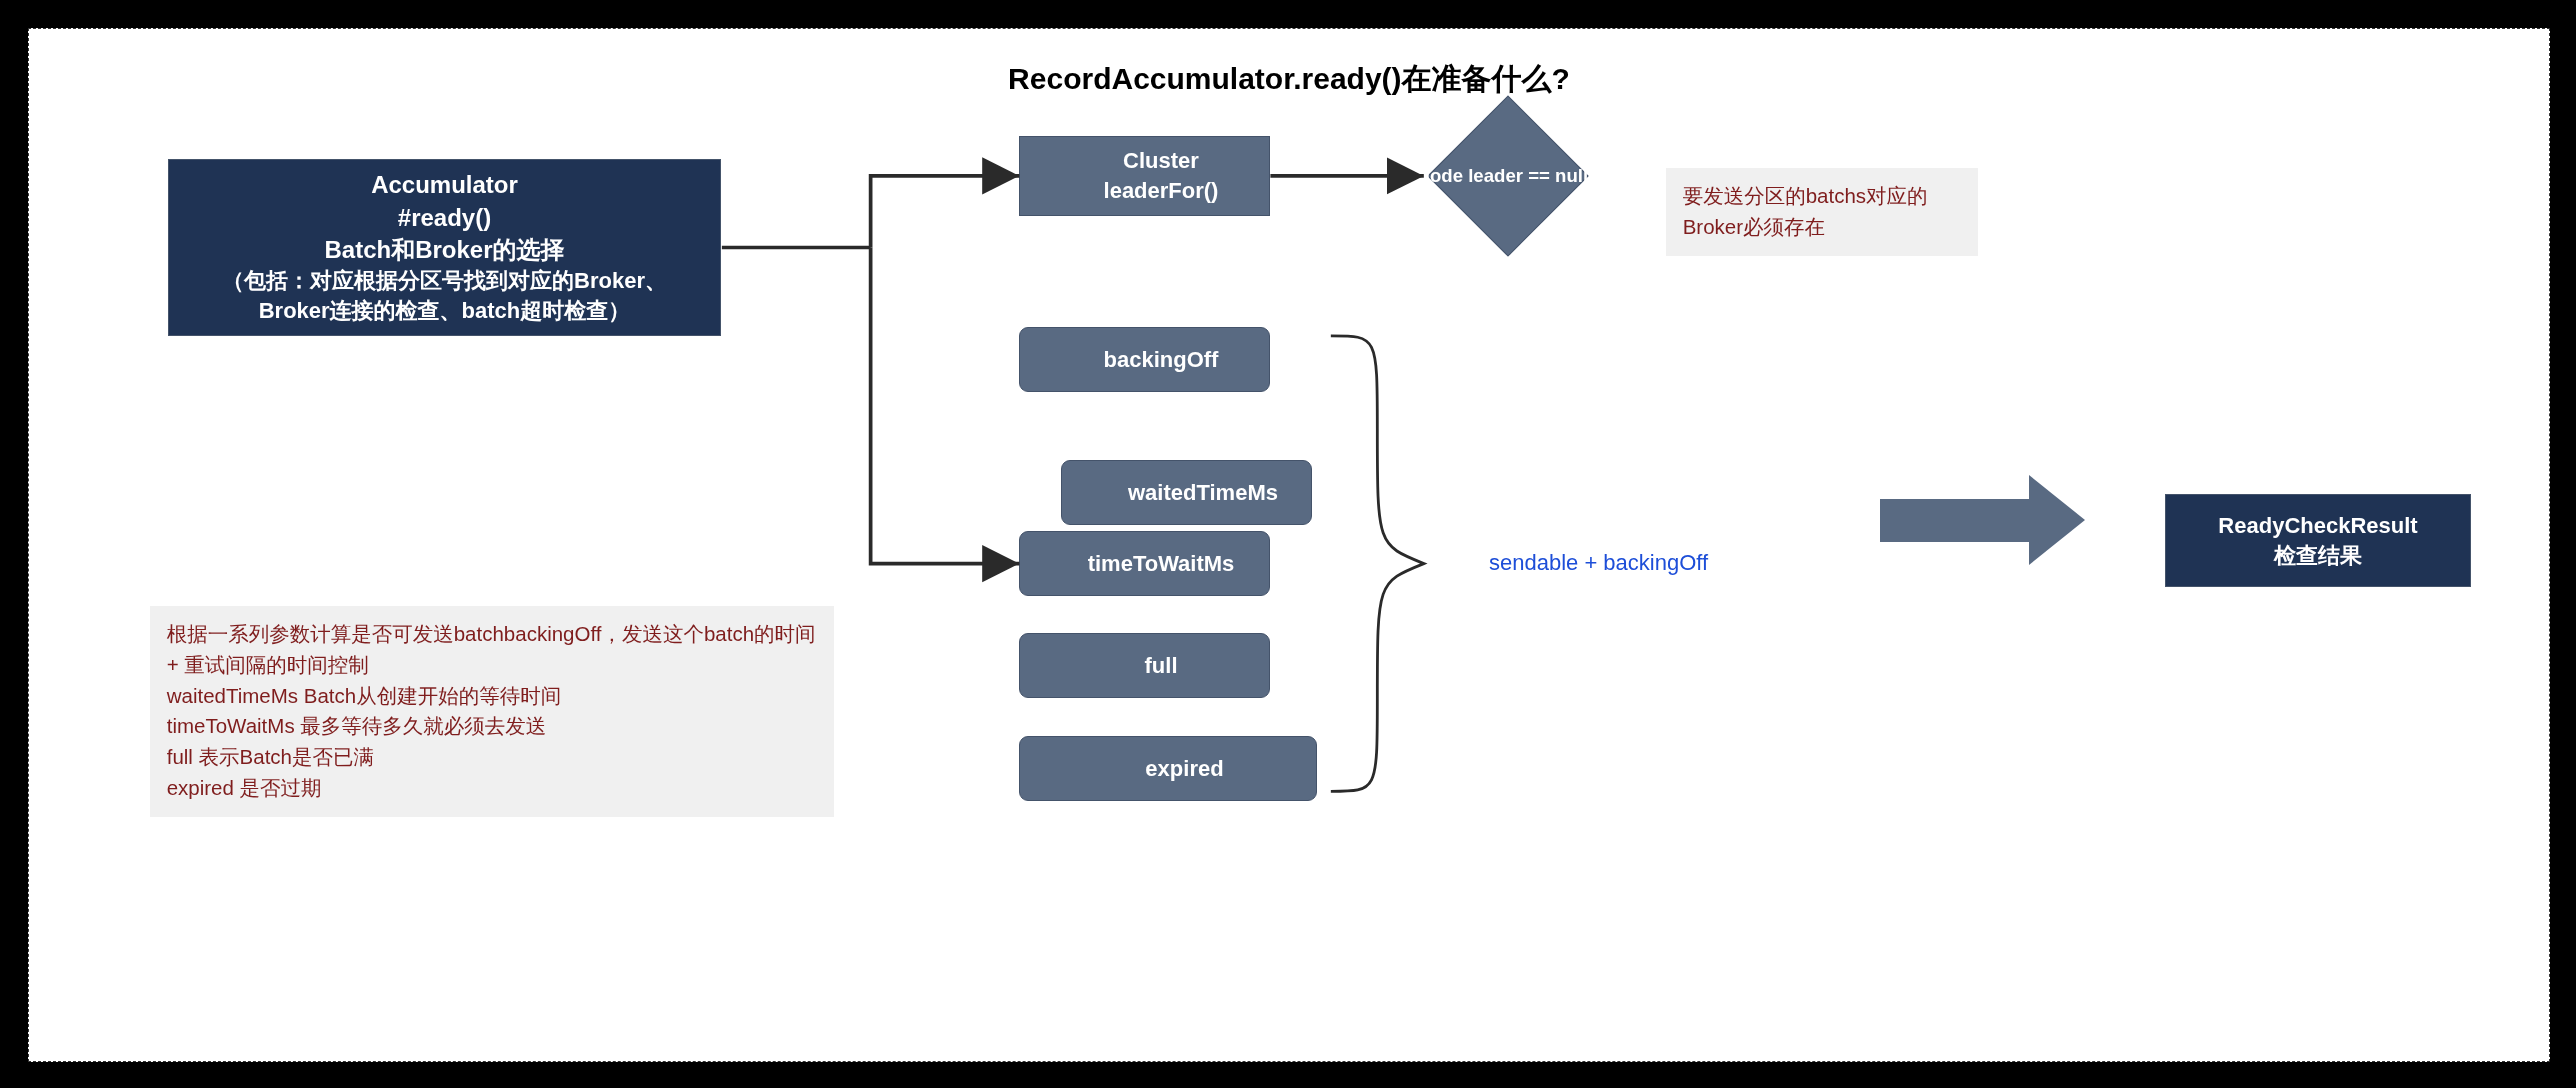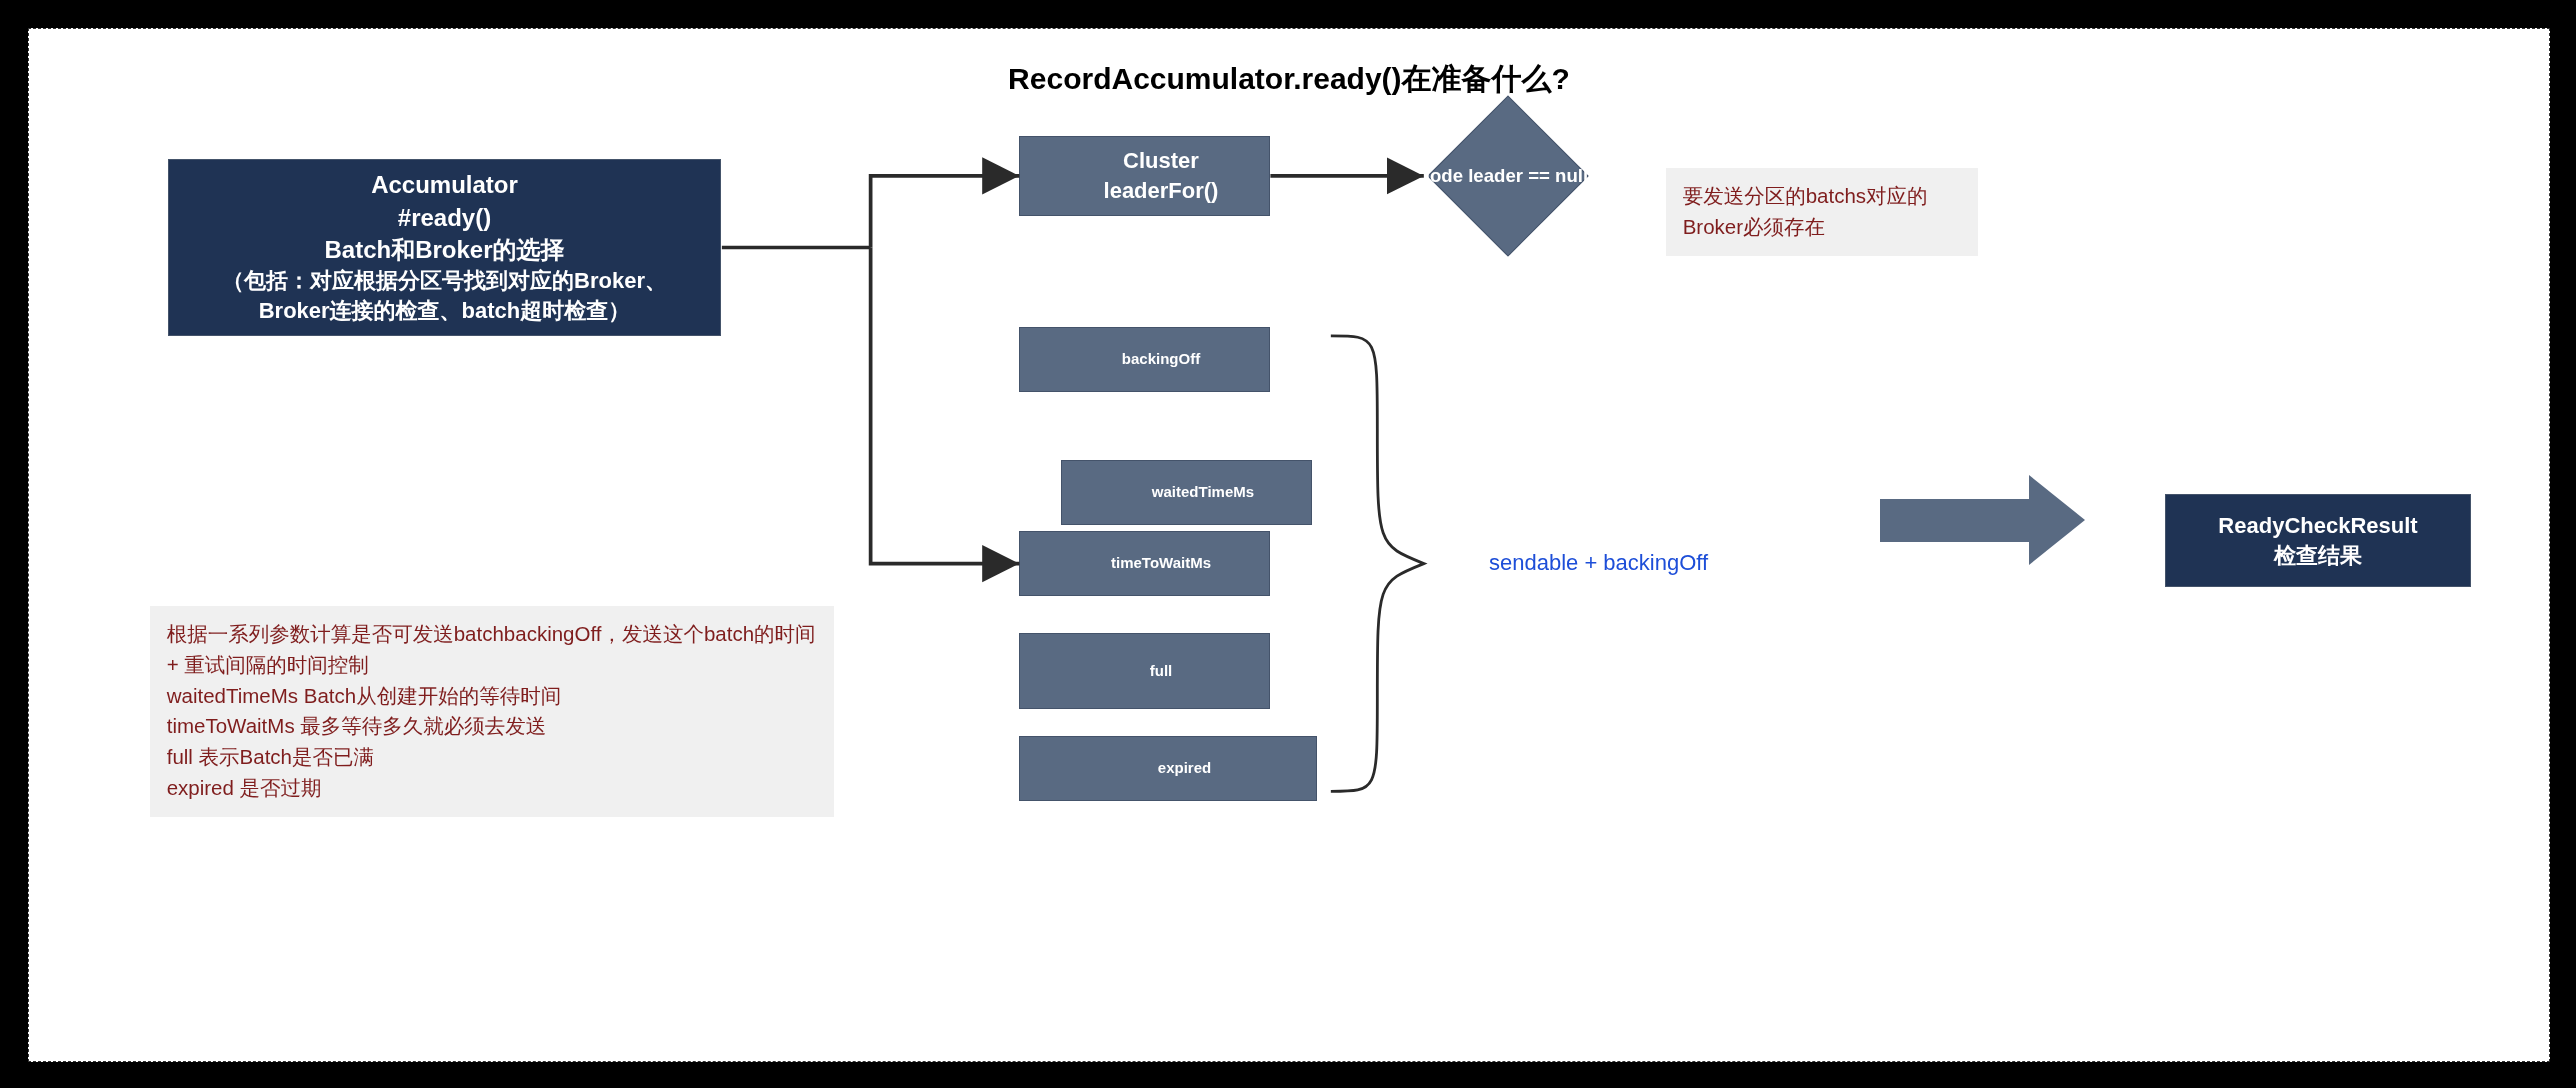--- a/index.html
+++ b/index.html
@@ -38,21 +38,21 @@
     justify-content: center;
     text-align: center;
     color: #fff;
     font-weight: 700;
     line-height: 1.35;
   }
   .navy { background: #1f3354; }
   .steel { background: #596a82; padding-left: 33px; }
   .big-text { font-size: 24px; }
   .mid-text { font-size: 22px; }
-  .sm-text { font-size: 15px; }
+  .sm-text { font-size: 22px; border-radius: 9px; }
   .ann {
     position: absolute;
     background: #f0f0f0;
     padding: 13px 16.7px;
     font-size: 20.5px;
     line-height: 1.5;
     color: #7f1d1d;
   }
   .plain {
     position: absolute;
@@ -140,21 +140,21 @@
   <div class="diamond-wrap" style="left:1386px; top:82px;">
     <div class="diamond-shape"></div>
     <div class="diamond-label">Node leader == null?</div>
   </div>
 
   <div class="ann" style="left:1637px; top:139px; width:279px;">要发送分区的batchs对应的Broker必须存在</div>
 
   <div class="node steel sm-text" style="left:990px; top:298px; width:251px; height:65px;">backingOff</div>
   <div class="node steel sm-text" style="left:1032px; top:400px; width:251px; height:65px;margin-top:31px;">waitedTimeMs</div>
   <div class="node steel sm-text" style="left:990px; top:502px; width:251px; height:65px;">timeToWaitMs</div>
-  <div class="node steel sm-text" style="left:990px; top:604px; width:251px; height:76px;">full</div>
+  <div class="node steel sm-text" style="left:990px; top:604px; width:251px; height:65px;">full</div>
   <div class="node steel sm-text" style="left:990px; top:707px; width:298px; height:65px;">expired</div>
 
   <div class="plain" style="left:1460px; top:521px;">sendable + backingOff</div>
 
   <div class="ann" style="left:121px; top:577px; width:651px; white-space:pre-line;">根据一系列参数计算是否可发送batchbackingOff，发送这个batch的时间 + 重试间隔的时间控制
 waitedTimeMs Batch从创建开始的等待时间
 timeToWaitMs 最多等待多久就必须去发送
 full 表示Batch是否已满
 expired 是否过期</div>
 

